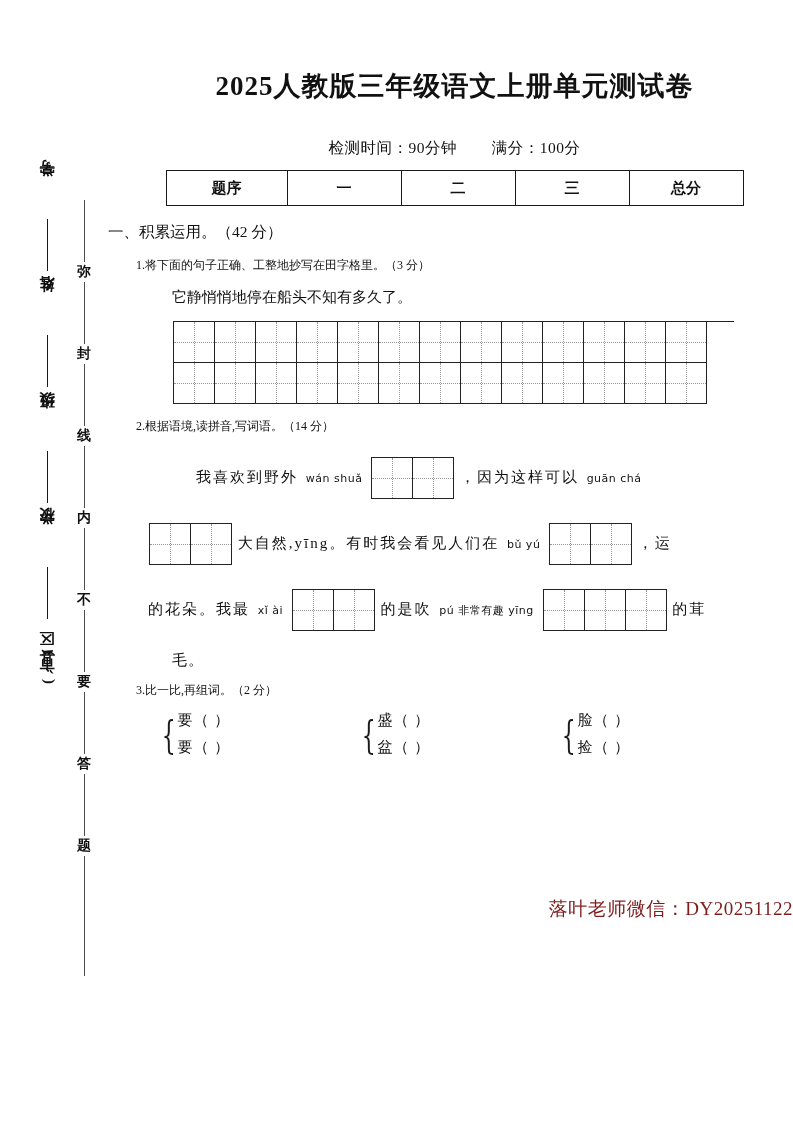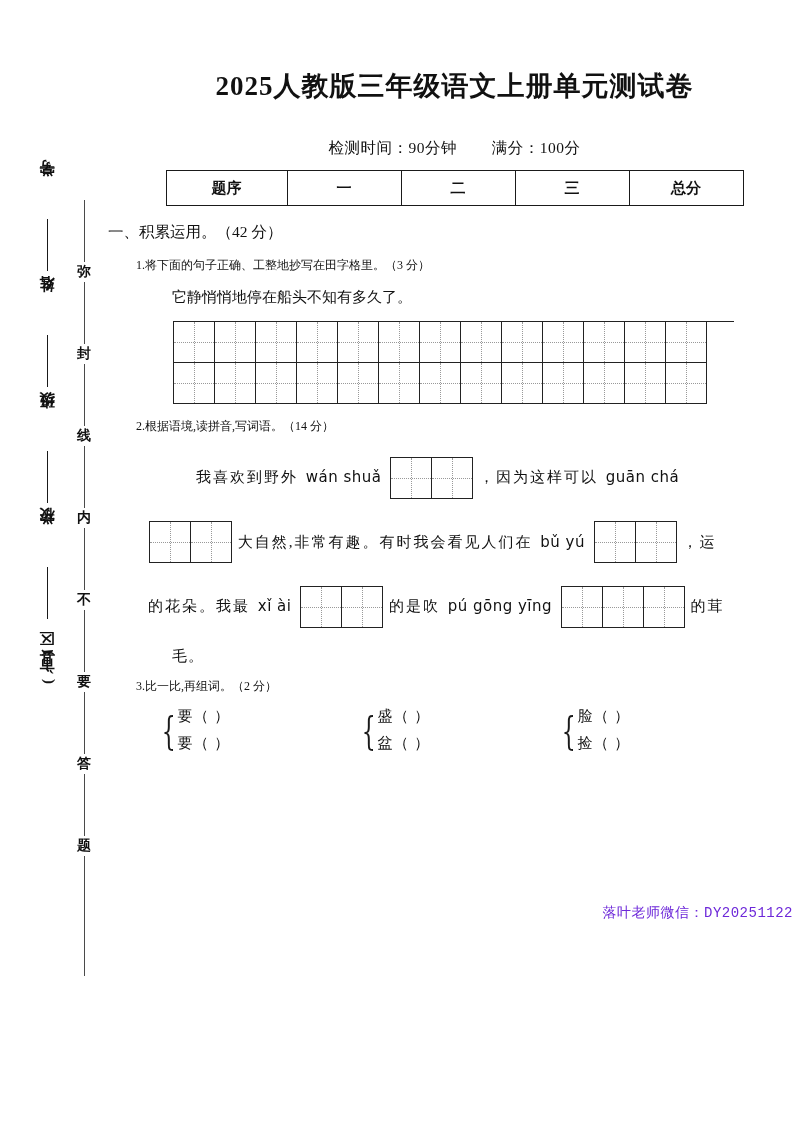--- a/index.html
+++ b/index.html
@@ -207,21 +207,21 @@
   .fill-line {
     font-size: 15px;
     margin: 20px 0 0 40px;
     line-height: 44px;
     white-space: nowrap;
     letter-spacing: 1px;
   }
   .fill-line.indent2 { margin-left: 88px; }
   .pinyin {
     font-family: "DejaVu Sans", sans-serif;
-    font-size: 15px;
+    font-size: 11px;
     letter-spacing: 0.5px;
     padding: 0 3px;
   }
   .plain-zh { letter-spacing: 2px; }
 
   .tail-line {
     font-size: 15px;
     margin: 18px 0 0 64px;
     letter-spacing: 1px;
   }
@@ -252,23 +252,23 @@
     font-size: 15px;
     line-height: 27px;
   }
   .brace-items span { white-space: nowrap; letter-spacing: 1px; }
 
   
   .footer-note {
     position: absolute;
     right: 8px;
     bottom: 22px;
-    font-size: 14px;
-    font-family: Liberation Mono, monospace;
-    color: #6d28d9;
+    font-size: 19px;
+    font-family: Liberation Serif, serif;
+    color: #7f1d1d;
     letter-spacing: 0.5px;
   }
 </style>
 </head>
 <body>
 
 <div class="left-margin">
 
   <div class="seal-col-outer">
     <div class="vtext180">学号</div>
@@ -375,39 +375,39 @@
       </span>
     <span class="plain-zh">，因为这样可以</span>
     <span class="pinyin">guān  chá</span>
   </div>
 
   <div class="fill-line">
     <span class="inline-boxes">
         <span class="ibox"></span>
         <span class="ibox"></span>
       </span>
-    <span class="plain-zh">大自然,非常有趣。有时我会看见人们在</span>
+    <span class="plain-zh">大自然,yīng。有时我会看见人们在</span>
     <span class="pinyin">bǔ yú</span>
     <span class="inline-boxes">
         <span class="ibox"></span>
         <span class="ibox"></span>
       </span>
     <span class="plain-zh">，运</span>
   </div>
 
 
   <div class="fill-line">
     <span class="plain-zh">的花朵。我最</span>
     <span class="pinyin">xǐ ài</span>
     <span class="inline-boxes">
         <span class="ibox"></span>
         <span class="ibox"></span>
       </span>
     <span class="plain-zh">的是吹</span>
-    <span class="pinyin">pú gōng yīng</span>
+    <span class="pinyin">pú 非常有趣 yīng</span>
     <span class="inline-boxes">
         <span class="ibox"></span>
         <span class="ibox"></span>
         <span class="ibox"></span>
       </span>
     <span class="plain-zh">的茸</span>
   </div>
 
   <div class="tail-line">毛。</div>
 

